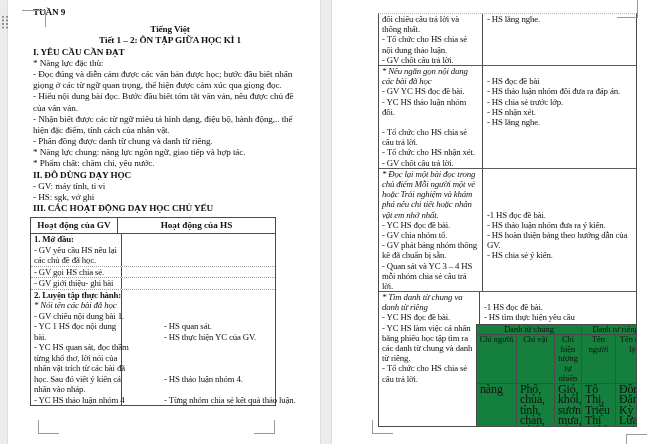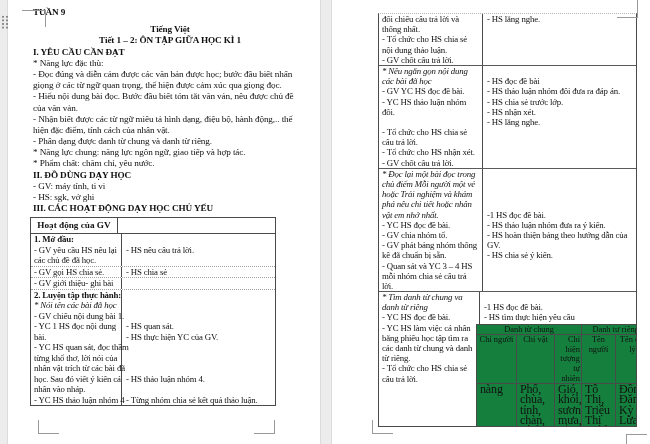--- a/index.html
+++ b/index.html
@@ -16,21 +16,21 @@
   .b{font-weight:bold;}
   .i{font-style:italic;}
   #week{margin-bottom:6px;}
   
   .tbl{border:1px solid #4a4a4a;background:#fff;}
   #tbl1{margin-left:-3px;margin-top:3px;width:244px;}
   #tbl2{width:257px;height:412px;overflow:hidden;border-top:1px dotted #b5b5b5;}
   .thead{display:flex;border-bottom:1px solid #4a4a4a;font-weight:bold;}
   .thead .cgv,.thead .chs{text-align:center;padding:1px 0;height:13px;line-height:12px;font-size:9.2px;}
   .sec{display:flex;align-items:stretch;}
-  #tbl1 .sec + .sec{border-top:1px dotted #9f9f9f;}
+  #tbl1 .sec + .sec{border-top:1px dotted #9f9f9f;gap:38px;}
   #tbl2 .sec + .sec{border-top:1px solid #5a5a5a;}
   .cgv{border-right:1px solid #4a4a4a;padding:0 1px 0 3px;overflow:visible;}
   .chs{flex:1;padding:0 2px 0 4px;overflow:visible;}
   #tbl1 .cgv{width:86px;}  #tbl1 .chs{width:152px;}
   #tbl2 .cgv{width:99px;}  #tbl2 .chs{width:150px;}
   .tbl .ln{height:10.5px;line-height:10.5px;font-size:8.8px;letter-spacing:-0.15px;}
   #tbl2 .ln{height:10.2px;line-height:10.2px;}
   
   .ntbl{border:1px solid #4a4a4a;width:172px;margin-left:-8px;margin-top:1px;background:#15803d;}
   .nrow{display:flex;}
@@ -72,21 +72,21 @@
         </div>
         <div class="para">
           <div class="ln">- Hiểu nội dung bài đọc. Bước đầu biết tóm tắt văn vản, nêu được chủ đề</div>
           <div class="ln">của văn vản.</div>
         </div>
         <div class="para">
           <div class="ln">- Nhận biết được các từ ngữ miêu tả hình dạng, điệu bộ, hành động,.. thể</div>
           <div class="ln">hiện đặc điểm, tính cách của nhân vật.</div>
         </div>
         <div class="para">
-          <div class="ln">- Phân dạng được danh từ chung và danh từ riêng.</div>
+          <div class="ln">- Phân đồng được danh từ chung và danh từ riêng.</div>
         </div>
         <div class="para">
           <div class="ln">* Năng lực chung: năng lực ngôn ngữ, giao tiếp và hợp tác.</div>
         </div>
         <div class="para">
           <div class="ln">* Phẩm chất: chăm chỉ, yêu nước.</div>
         </div>
         <div class="para b">
           <div class="ln">II. ĐỒ DÙNG DẠY HỌC</div>
         </div>
@@ -96,38 +96,35 @@
         <div class="para">
           <div class="ln">- HS: sgk, vở ghi</div>
         </div>
         <div class="para b">
           <div class="ln">III. CÁC HOẠT ĐỘNG DẠY HỌC CHỦ YẾU</div>
         </div>
       </div>
     <div class="tbl" id="tbl1">
         <div class="thead">
           <div class="cgv">Hoạt động của GV</div>
+          <div class="chs">Hoạt động của HS</div>
         </div>
         <div class="sec">
           <div class="cgv">
             <div class="ln b">1. Mở đầu:</div>
             <div class="ln">- GV yêu cầu HS nêu lại</div>
             <div class="ln">các chủ đề đã học.</div>
           </div>
           <div class="chs">
             <div class="ln">&nbsp;</div>
-            <div class="ln">- HS nêu câu trả lời.</div>
           </div>
         </div>
         <div class="sec">
           <div class="cgv">
             <div class="ln">- GV gọi HS chia sẻ.</div>
-          </div>
-          <div class="chs">
-            <div class="ln">- HS chia sẻ</div>
           </div>
         </div>
         <div class="sec">
           <div class="cgv">
             <div class="ln">- GV giới thiệu- ghi bài</div>
           </div>
           <div class="chs"></div>
         </div>
         <div class="sec">
           <div class="cgv">
@@ -242,21 +239,21 @@
             <div class="ln">-1 HS đọc đề bài.</div>
             <div class="ln">- HS tìm thực hiện yêu cầu</div>
             <div class="ntbl">
               <div class="nrow">
                 <div class="ncell" style="width: 107px;">Danh từ chung</div>
                 <div class="ncell" style="width: 68px;">Danh tư riêng</div>
               </div>
               <div class="nrow">
                 <div class="ncell" style="width: 40px;">Chỉ người</div>
                 <div class="ncell" style="width: 38px;">Chỉ vật</div>
-                <div class="ncell" style="width: 27px; text-align: right;">Chỉ hiện tượng tự nhiên</div>
+                <div class="ncell" style="width: 27px;">Chỉ hiện tượng tự nhiên</div>
                 <div class="ncell" style="width: 34px;">Tên người</div>
                 <div class="ncell" style="width: 33px;">Tên địa lý</div>
               </div>
               <div class="nrow">
                 <div class="ncell ncd" style="width: 40px;">
                   <div class="ln">nàng</div>
                 </div>
                 <div class="ncell ncd" style="width: 38px;">
                   <div class="ln">Phố,</div>
                   <div class="ln">chùa,</div>

